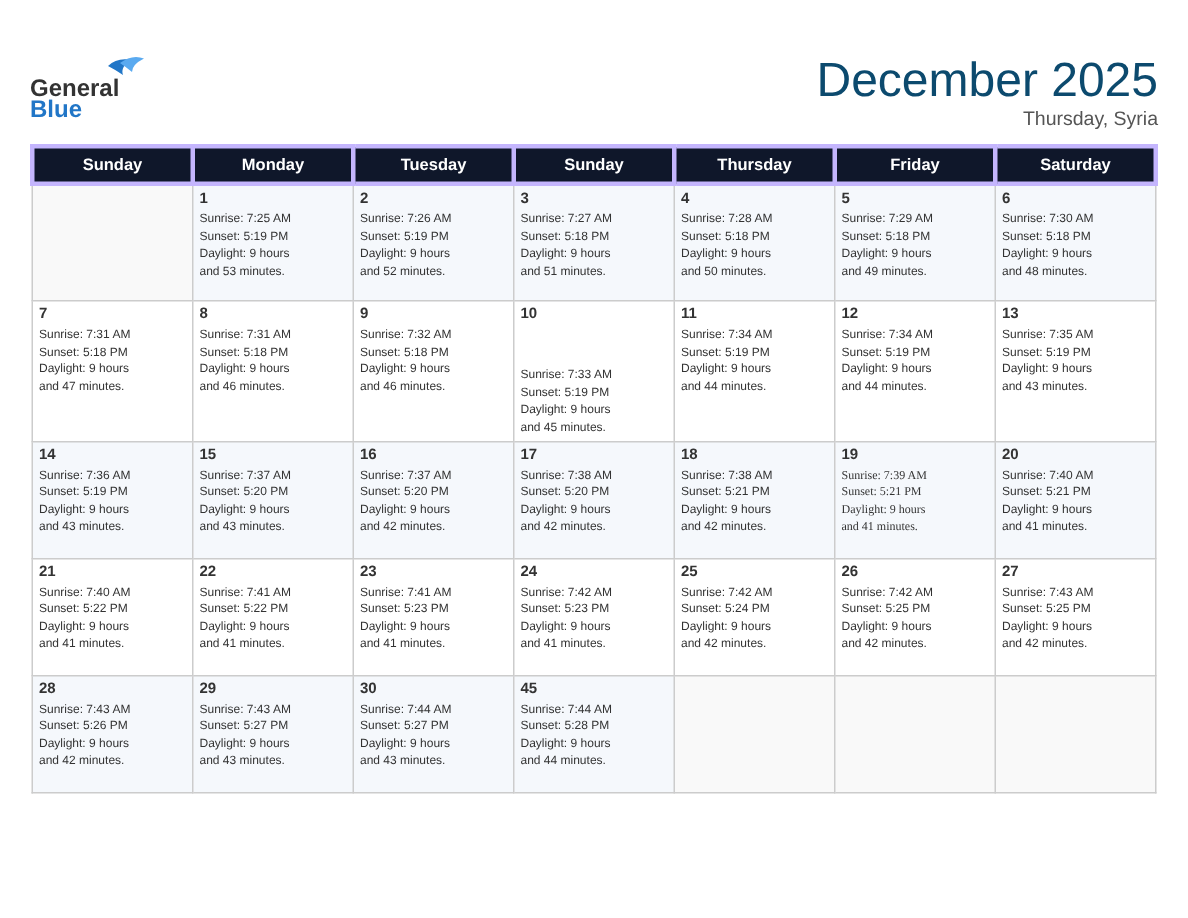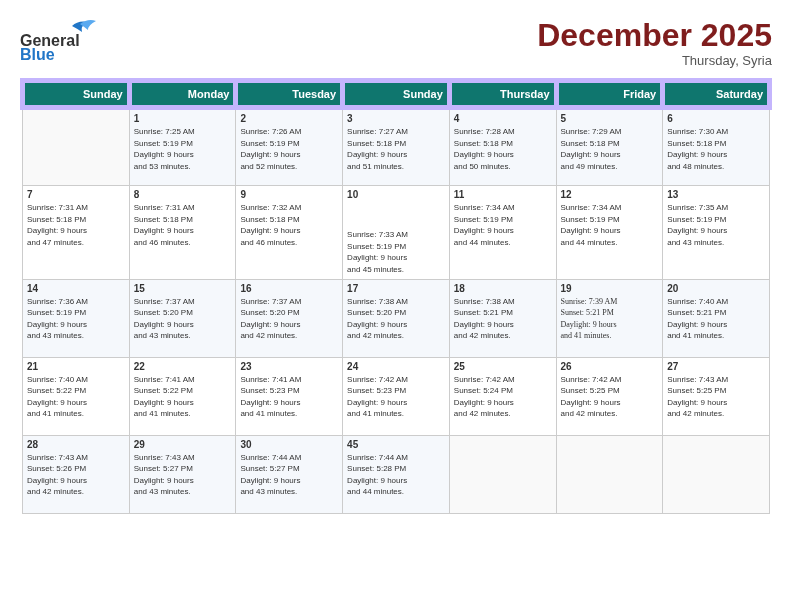--- a/index.html
+++ b/index.html
@@ -6,54 +6,54 @@
     body {
       width: 792px;
       height: 612px;
       background: #fff;
       font-family: Arial, sans-serif;
       overflow: hidden;
     }
     .page {
       width: 792px;
       height: 612px;
-      padding: 18px 20px 14px 20px;
+      padding: 36px 20px 14px 20px;
     }
     .header {
       display: flex;
       justify-content: space-between;
       align-items: flex-start;
       margin-bottom: 10px;
     }
     .title-block {
       text-align: right;
     }
     .month-title {
       font-size: 32px;
-      font-weight: bold;
-      color: #7f1d1d;
+      font-weight: normal;
+      color: #0c4a6e;
       line-height: 1.1;
     }
     .subtitle {
       font-size: 13px;
       color: #555;
     }
     table {
       width: 100%;
       border-collapse: collapse;
       table-layout: fixed;
     }
     thead th {
-      background: #0f766e;
+      background: #0f172a;
       color: #fff;
       font-size: 11px;
       font-weight: bold;
       padding: 5px 4px;
-      text-align: right;
-      border: 5px solid #c4b5fd;
+      text-align: center;
+      border: 3px solid #c4b5fd;
     }
     tbody td {
       border: 1px solid #ccc;
       vertical-align: top;
       padding: 3px 4px;
       font-size: 8.5px;
       color: #333;
       height: 78px;
       background: #fff;
     }

